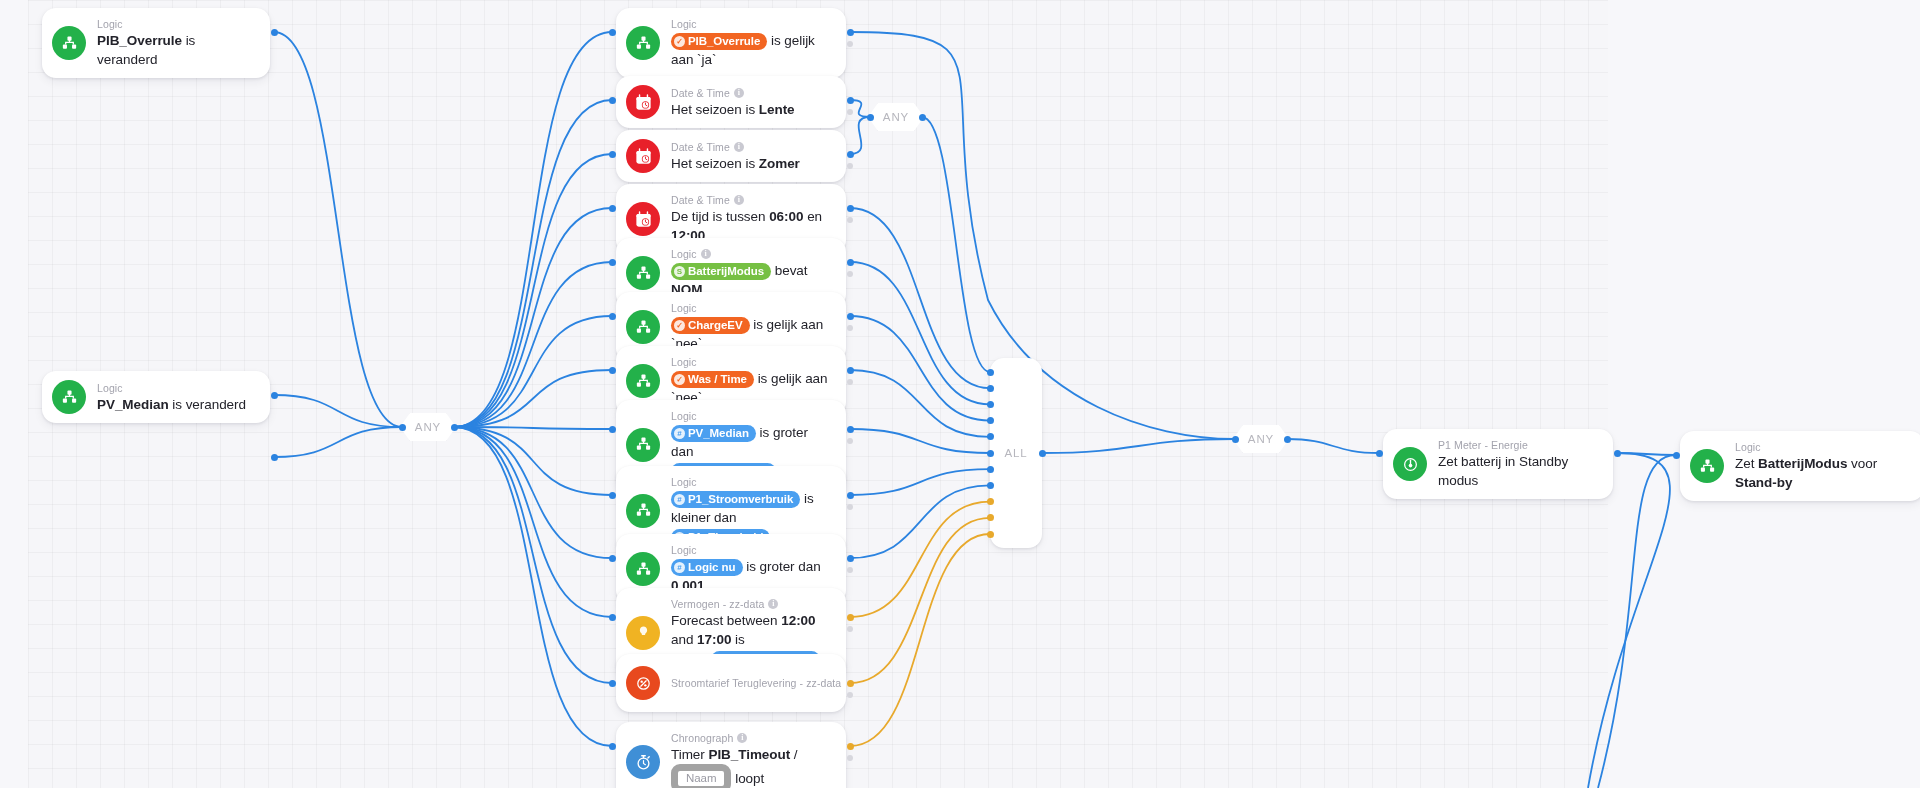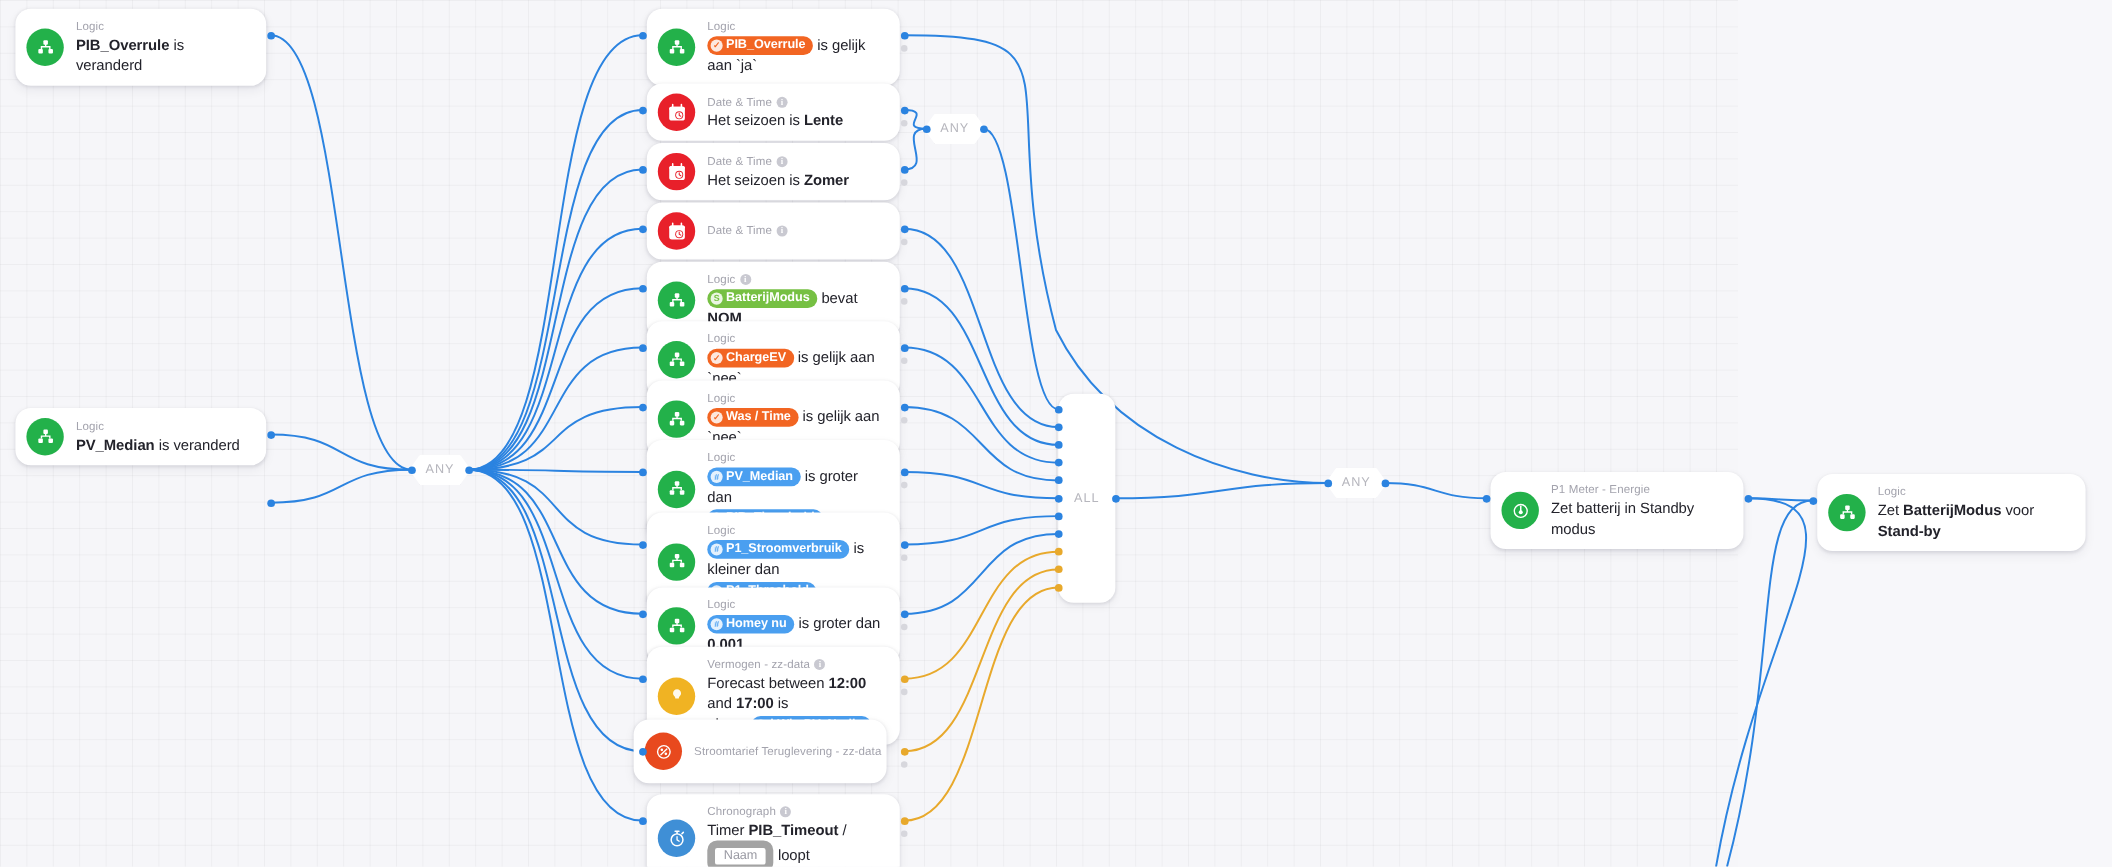--- a/index.html
+++ b/index.html
@@ -10,20 +10,21 @@
     background: #f7f7fa;
   }
   #canvas {
     position: relative;
     width: 1580px; height: 788px;
     background-color: #f6f6f9;
     background-image:
       linear-gradient(to right, rgba(0,0,0,0.035) 1px, transparent 1px),
       linear-gradient(to bottom, rgba(0,0,0,0.035) 1px, transparent 1px);
     background-size: 24px 24px;
+    margin-left: 28px;
   }
   #wires { position: absolute; inset: 0; width: 1920px; height: 788px; pointer-events: none; }
 
   
   .card {
     position: absolute;
     background: #ffffff;
     border-radius: 14px;
     box-shadow: 0 1px 3px rgba(20,20,43,0.10), 0 4px 10px rgba(20,20,43,0.06);
     display: flex;
@@ -255,20 +256,21 @@
           <circle cx="14.5" cy="15" r="3.6" fill="#fff"></circle>
           <path d="M14.5 12.6V15l1.8 1.1" stroke="#e8202a" stroke-width="1.2" fill="none" stroke-linecap="round"></path>
           <path d="M7 2.5v3M17 2.5v3" stroke="#fff" stroke-width="1.8" stroke-linecap="round"></path>
         </svg>
       </div>
       <div class="body">
         <div class="owner">
           <span>Date &amp; Time</span>
           <span class="info-dot">i</span>
         </div>
+        <div class="title"><span>De tijd is tussen </span><b>06:00</b><span> en </span><b>12:00</b></div>
       </div>
     </div>
     <div class="card" id="cond-batterijmodus-nom" style="left: 588px; top: 238px; width: 230px; min-height: 48px;">
       <div class="icon" style="background: rgb(35, 177, 74);">
         <svg width="19" height="19" viewBox="0 0 24 24">
           <path d="M12 7.5v3.2M12 10.7H7.2v2.6M12 10.7h4.8v2.6" stroke="#fff" stroke-width="1.6" fill="none"></path>
           <rect x="9.4" y="3.2" width="5.2" height="5.2" rx="1.2" fill="#fff"></rect>
           <rect x="3.6" y="13.4" width="5.2" height="5.2" rx="1.2" fill="#fff"></rect>
           <rect x="15.2" y="13.4" width="5.2" height="5.2" rx="1.2" fill="#fff"></rect>
         </svg>
@@ -374,21 +376,21 @@
           <rect x="3.6" y="13.4" width="5.2" height="5.2" rx="1.2" fill="#fff"></rect>
           <rect x="15.2" y="13.4" width="5.2" height="5.2" rx="1.2" fill="#fff"></rect>
         </svg>
       </div>
       <div class="body">
         <div class="owner">
           <span>Logic</span>
         </div>
         <div class="title"><span class="tok blue">
             <span class="tdot">#</span>
-            <span>Homey nu</span>
+            <span>Logic nu</span>
           </span><span> is groter dan </span><b>0.001</b></div>
       </div>
     </div>
     <div class="card" id="cond-solcast-forecast" style="left: 588px; top: 588px; width: 230px; min-height: 58px;">
       <div class="icon" style="background: rgb(240, 179, 35);">
         <svg width="19" height="19" viewBox="0 0 24 24">
           <path d="M12 4.5c-2.6 0-4.6 2-4.6 4.5 0 1.9 1.2 3.1 1.9 4 .5.7.7 1.3.7 2.1h4c0-.8.2-1.4.7-2.1.7-.9 1.9-2.1 1.9-4 0-2.5-2-4.5-4.6-4.5z" fill="rgba(255,255,255,.92)"></path>
           <path d="M10 17.5h4M10.6 19.3h2.8" stroke="#f0b323" stroke-width="1.5" stroke-linecap="round"></path>
         </svg>
       </div>
@@ -396,21 +398,21 @@
         <div class="owner">
           <span>Vermogen - zz-data</span>
           <span class="info-dot">i</span>
         </div>
         <div class="title"><span>Forecast between </span><b>12:00</b><span> and </span><b>17:00</b><span> is</span><br><span>above </span><span class="tok blue">
             <span class="tdot">#</span>
             <span>kWh_PV_Nodig</span>
           </span></div>
       </div>
     </div>
-    <div class="card" id="cond-stroomtarief-teruglevering" style="left: 576px; top: 654px; width: 230px; min-height: 58px;">
+    <div class="card" id="cond-stroomtarief-teruglevering" style="left: 588px; top: 654px; width: 230px; min-height: 58px;">
       <div class="icon" style="background: rgb(232, 73, 30);">
         <svg width="19" height="19" viewBox="0 0 24 24">
           <circle cx="12" cy="12" r="7.2" fill="none" stroke="#fff" stroke-width="1.6"></circle>
           <path d="M8.6 15.4L15.4 8.6" stroke="#fff" stroke-width="1.6" stroke-linecap="round"></path>
           <circle cx="9.7" cy="9.7" r="1.5" fill="#fff"></circle>
           <circle cx="14.3" cy="14.3" r="1.5" fill="#fff"></circle>
         </svg>
       </div>
       <div class="body">
         <div class="owner">

